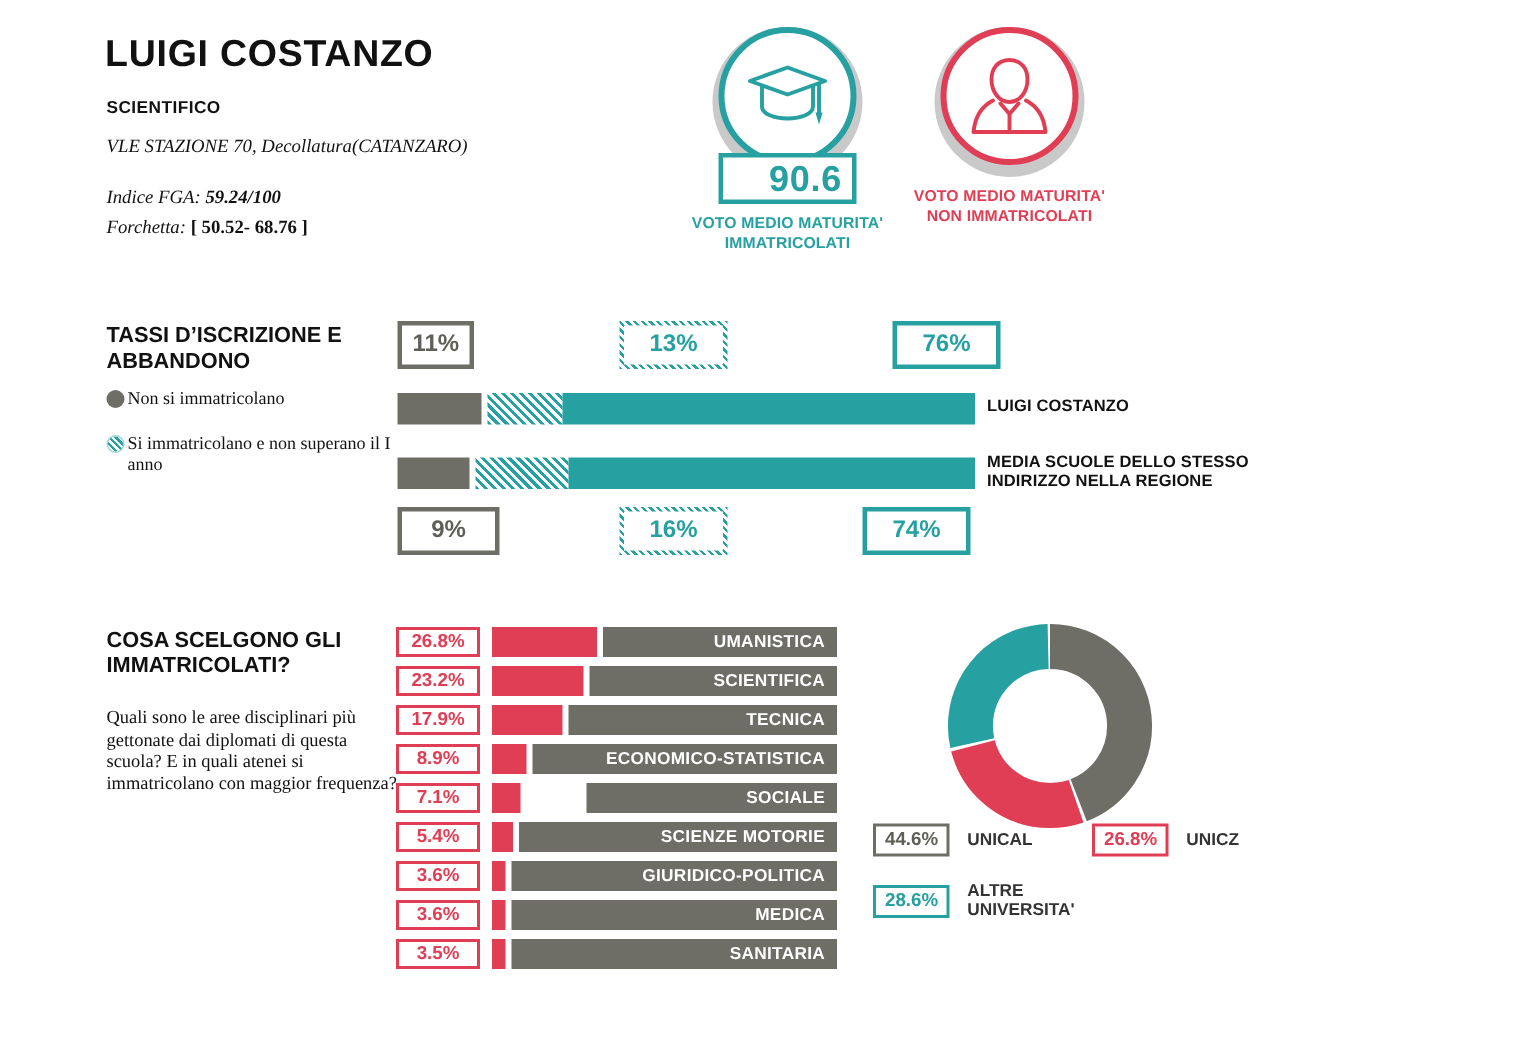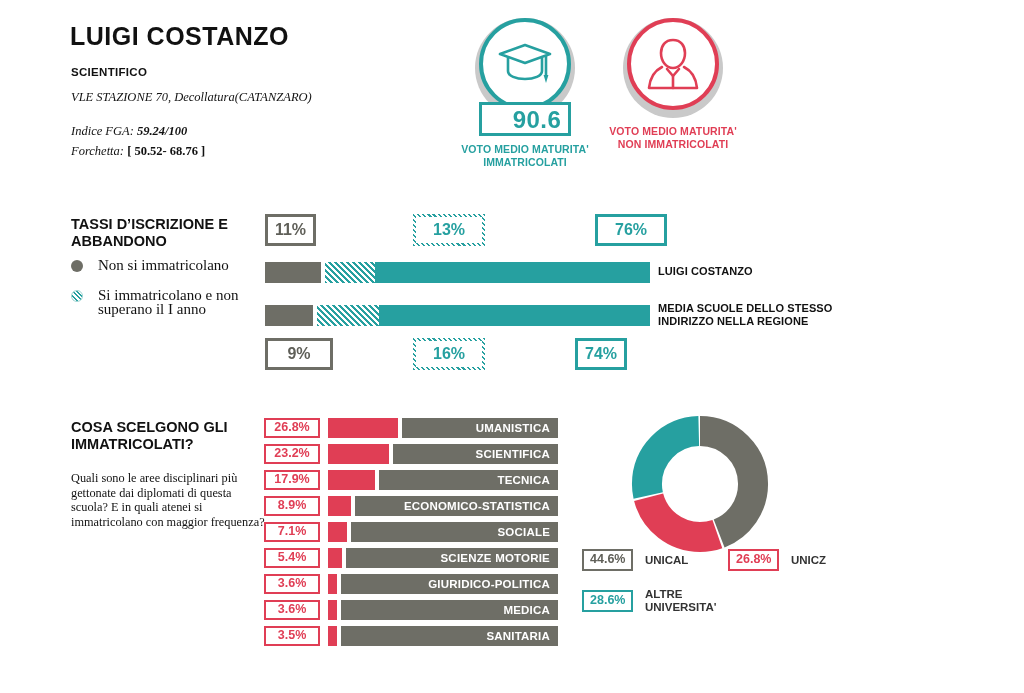--- a/index.html
+++ b/index.html
@@ -85,22 +85,22 @@
     position: absolute; left: 0; top: 2px; width: 12px; height: 12px; border-radius: 50%;
   }
   .legend-dot.solid-gray { background: #6e6e66; }
   .legend-dot.solid-teal { background: #26a0a0; }
   .legend-dot.hatch-teal {
     background:
       repeating-linear-gradient(45deg, #26a0a0 0 1.6px, #ffffff 1.6px 3.2px);
     border: 1px solid #9fd5d2;
   }
   .legend-text {
-    display: block; margin-left: 27px;
-    font-family: "Liberation Serif", serif; font-size: 15px; line-height: 14px; color: #111;
+    display: block; margin-left: 14px;
+    font-family: "Liberation Serif", serif; font-size: 12px; line-height: 14px; color: #111;
   }
 
   .bars2 { position: absolute; left: 265px; top: 214px; width: 400px; height: 165px; }
 
   .pctbox {
     position: absolute; height: 32px; line-height: 26px; text-align: center;
     font-size: 16px; font-weight: bold; background: #fff;
   }
   .pctbox.gray  { border: 3px solid #6e6e66; color: #5f5f58; }
   .pctbox.teal  { border: 3px solid #26a0a0; color: #26a0a0; }
@@ -263,21 +263,21 @@
       <div class="seg gray" style="left:0px;   width:48px;"></div>
       <div class="seg hatch" style="left:52px;  width:62px;"></div>
       <div class="seg teal" style="left:114px; width:271px;"></div>
     </div>
     <div class="bar-label" style="left:393px; top:88px; width:215px;">MEDIA SCUOLE DELLO STESSO INDIRIZZO NELLA REGIONE</div>
 
     <div class="pctbox gray" style="left:0px;   top:124px; width:68px;">9%</div>
     <div class="pctbox hatch" style="left:148px; top:124px; width:72px;">
         <span>16%</span>
       </div>
-    <div class="pctbox teal" style="left:310px; top:124px; width:52px;">74%</div>
+    <div class="pctbox teal" style="left:310px; top:124px; width:72px;">74%</div>
   </div>
 
   <div class="sec3-title">COSA SCELGONO GLI IMMATRICOLATI?</div>
   <div class="sec3-sub">Quali sono le aree disciplinari più gettonate dai diplomati di questa scuola?
 E in quali atenei si immatricolano con maggior frequenza?</div>
 
   <div class="disciplines">
       <div class="drow">
         <div class="dpct">26.8%</div>
         <div class="dbar">
@@ -303,21 +303,21 @@
         <div class="dpct">8.9%</div>
         <div class="dbar">
           <div class="red" style="width: 23px;"></div>
           <div class="grey" style="width: 203px;">ECONOMICO-STATISTICA</div>
         </div>
       </div>
       <div class="drow">
         <div class="dpct">7.1%</div>
         <div class="dbar">
           <div class="red" style="width: 19px;"></div>
-          <div class="grey" style="width: 207px;">SOCIALE</div>
+          <div class="grey" style="width: 167px;">SOCIALE</div>
         </div>
       </div>
       <div class="drow">
         <div class="dpct">5.4%</div>
         <div class="dbar">
           <div class="red" style="width: 14px;"></div>
           <div class="grey" style="width: 212px;">SCIENZE MOTORIE</div>
         </div>
       </div>
       <div class="drow">

